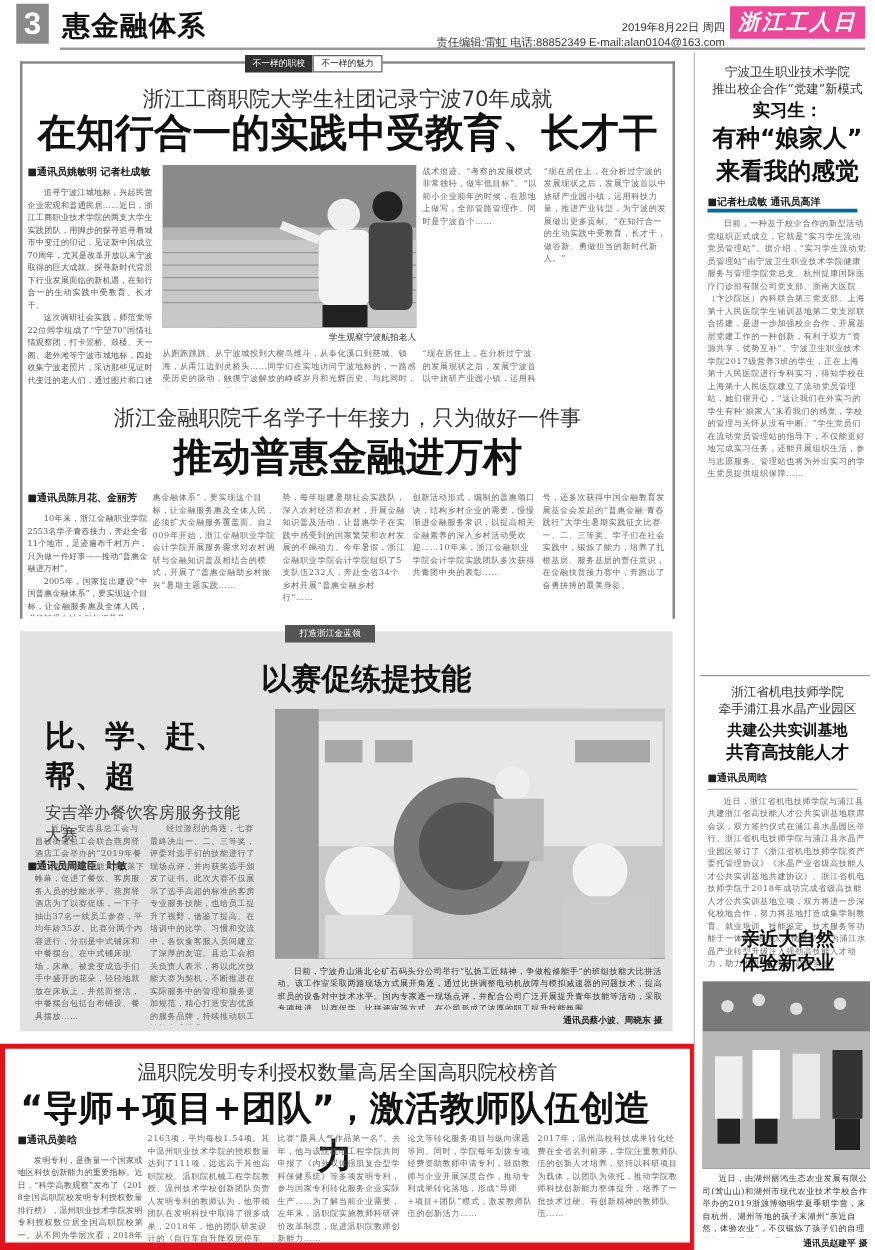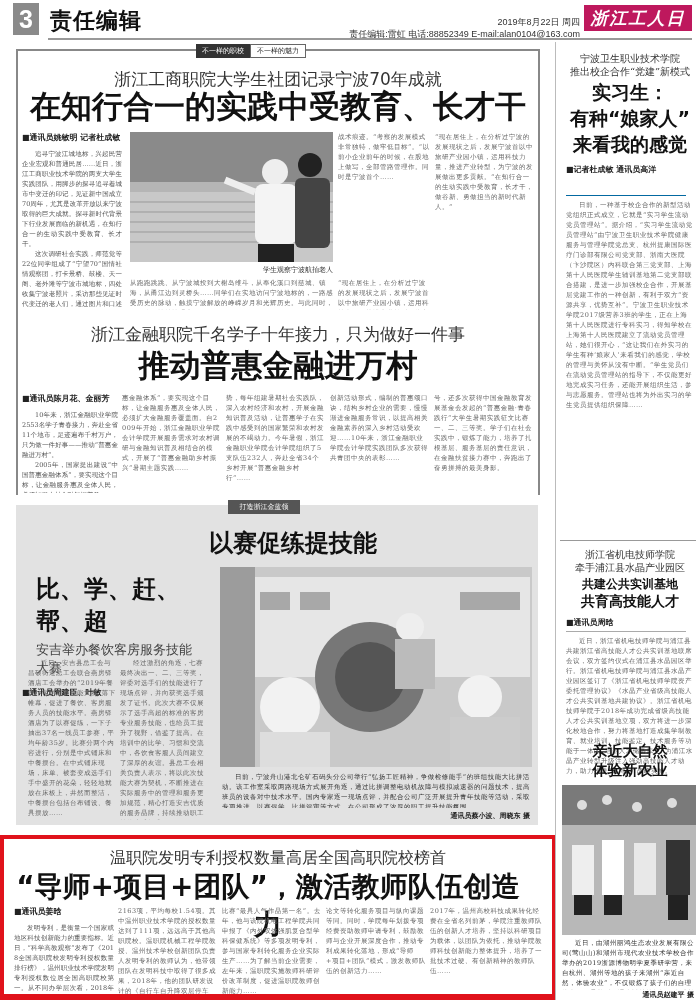--- a/index.html
+++ b/index.html
@@ -5,21 +5,21 @@
   * { box-sizing: border-box; margin: 0; padding: 0; }
   html, body { width: 700px; height: 1000px; overflow: hidden; background: #fff; }
   body { font-family: "DejaVu Serif", "Liberation Serif", serif; color: #222; position: relative; }
 
   
   .masthead { position: absolute; left: 0; top: 0; width: 700px; height: 42px; }
   .page-num { position: absolute; left: 13px; top: 3px; width: 26px; height: 32px; background: #8a8a8a; color: #fff; font: bold 25px "Liberation Sans", sans-serif; text-align: center; line-height: 32px; }
   .section-title { position: absolute; left: 50px; top: 6px; font: bold 22px "DejaVu Sans", sans-serif; color: #111; letter-spacing: 1px; }
   .mast-rule { position: absolute; left: 48px; right: 8px; top: 38px; height: 2px; background: #999; }
   .mast-meta { position: absolute; right: 120px; top: 16px; text-align: right; font: 9px "Liberation Sans", sans-serif; color: #333; line-height: 12px; }
-  .mast-logo { position: absolute; right: 8px; top: 5px; width: 108px; height: 26px; background: #be185d; color: #fff; font: bold italic 17px "DejaVu Serif", serif; text-align: center; line-height: 26px; letter-spacing: 2px; }
+  .mast-logo { position: absolute; right: 8px; top: 5px; width: 108px; height: 26px; background: #ec4899; color: #fff; font: bold italic 17px "DejaVu Serif", serif; text-align: center; line-height: 26px; letter-spacing: 2px; }
 
   
   .box { position: absolute; border: 2px solid #888; background: #fff; }
   .kicker { position: absolute; font-size: 17px; color: #333; text-align: center; width: 100%; font-family: "DejaVu Sans", sans-serif; font-weight: normal; }
   .headline { position: absolute; width: 100%; text-align: center; font-family: "DejaVu Sans", sans-serif; font-weight: bold; color: #111; }
   .byline { font: bold 8px "DejaVu Sans", sans-serif; color: #222; }
   .body-text { font-size: 6.5px; line-height: 10px; color: #555; text-indent: 2em; text-align: justify; word-break: break-all; }
   .col { position: absolute; overflow: hidden; }
   .fill { color: #666; font-size: 6.5px; line-height: 10px; word-break: break-all; letter-spacing: 0.5px; }
 
@@ -41,21 +41,21 @@
   .ribbon { position: absolute; left: 228px; top: 500px; width: 72px; height: 14px; background: #555; color: #fff; font: 7px "DejaVu Sans", sans-serif; text-align: center; line-height: 14px; }
 
   
   .red-box { position: absolute; left: 0px; top: 835px; width: 556px; height: 165px; border: 4px solid #e0121b; border-bottom-width: 6px; background: #fff; }
 </style>
 </head>
 <body>
 
 <div class="masthead">
   <div class="page-num">3</div>
-  <div class="section-title">责任编辑</div>
+  <div class="section-title">惠金融体系</div>
   <div class="mast-meta">
     <div>2019年8月22日 周四</div>
     <div>责任编辑:雷虹   电话:88852349   E-mail:alan0104@163.com</div>
   </div>
   <div class="mast-logo">浙江工人日报</div>
   <div class="mast-rule"></div>
 </div>
 
 <div class="box" style="left:16px; top:49px; width:524px; height:446px; border-bottom:none;">
 </div>
@@ -173,24 +173,24 @@
 <div class="col fill" style="left:118px; top:906px; width:100px; height:88px;">2163项，平均每校1.54项。其中温州职业技术学院的授权数量达到了111项，远远高于其他高职院校。温职院机械工程学院教授、温州技术学校创新团队负责人发明专利的教师认为，他带领团队在发明科技中取得了很多成果，2018年，他的团队研发设计的《自行车自升降双层停车架》……</div>
 <div class="col fill" style="left:222px; top:906px; width:100px; height:88px;">比赛“最具人气作品第一名”。去年，他与该院机电工程学院共同申报了《内外双体强肌复合型学科保健系统》等多项发明专利，参与国家专利转化服务企业实际生产……为了解当前企业需要，左年来，温职院实施教师科研评价改革制度，促进温职院教师创新能力……</div>
 <div class="col fill" style="left:326px; top:906px; width:100px; height:88px;">论文等转化服务项目与纵向课题等同。同时，学院每年划拨专项经费资助教师申请专利，鼓励教师与企业开展深度合作，推动专利成果转化落地，形成“导师+项目+团队”模式，激发教师队伍的创新活力……</div>
 <div class="col fill" style="left:430px; top:906px; width:116px; height:88px;">2017年，温州高校科技成果转化经费在全省名列前茅，学院注重教师队伍的创新人才培养，坚持以科研项目为载体，以团队为依托，推动学院教师科技创新能力整体提升，培养了一批技术过硬、有创新精神的教师队伍……</div>
 
 <div class="divider" style="left:555px; top:42px; width:1px; height:958px; background:#bbb;"></div>
 
 <div class="rail" style="top:52px;">
   <div class="rail-kicker">宁波卫生职业技术学院</div>
   <div class="rail-kicker">推出校企合作“党建”新模式</div>
-  <div class="rail-head" style="font-size:19px; margin-top:2px;">实习生：</div>
+  <div class="rail-head" style="font-size:14px; margin-top:2px;">实习生：</div>
   <div class="rail-head" style="font-size:19px;">有种“娘家人”</div>
   <div class="rail-head" style="font-size:19px;">来看我的感觉</div>
-  <div class="byline" style="margin:6px 0 4px 6px; border-bottom:1px solid #0369a1; padding-bottom:20px; width:120px;">■记者杜成敏  通讯员高洋</div>
+  <div class="byline" style="margin:6px 0 4px 6px; border-bottom:3px solid #0369a1; padding-bottom:0; width:120px;">■记者杜成敏  通讯员高洋</div>
   <div class="fill" style="padding:0 6px; height:352px; overflow:hidden; text-indent:2em;">日前，一种基于校企合作的新型活动党组织正式成立，它就是“实习学生流动党员管理站”。据介绍，“实习学生流动党员管理站”由宁波卫生职业技术学院健康服务与管理学院党总支、杭州提康国际医疗门诊部有限公司党支部、浙南大医院（卞沙院区）内科联合第三党支部、上海第十人民医院学生辅训基地第二党支部联合搭建，是进一步加强校企合作，开展基层党建工作的一种创新，有利于双方“资源共享，优势互补”。宁波卫生职业技术学院2017级营养3班的学生，正在上海第十人民医院进行专科实习，得知学校在上海第十人民医院建立了流动党员管理站，她们很开心，“这让我们在外实习的学生有种‘娘家人’来看我们的感觉，学校的管理与关怀从没有中断。”学生党员们在流动党员管理站的指导下，不仅能更好地完成实习任务，还能开展组织生活，参与志愿服务。管理站也将为外出实习的学生党员提供组织保障……</div>
 </div>
 
 <div class="divider" style="left:560px; top:540px; width:136px; height:1px;"></div>
 <div class="rail" style="top:548px;">
   <div class="rail-kicker">浙江省机电技师学院</div>
   <div class="rail-kicker">牵手浦江县水晶产业园区</div>
   <div class="rail-head" style="font-size:12px; margin-top:2px;">共建公共实训基地</div>
   <div class="rail-head" style="font-size:14px;">共育高技能人才</div>
   <div class="byline" style="margin:6px 0 4px 6px; border-bottom:1px solid #aaa; padding-bottom:3px; width:120px;">■通讯员周晗</div>

